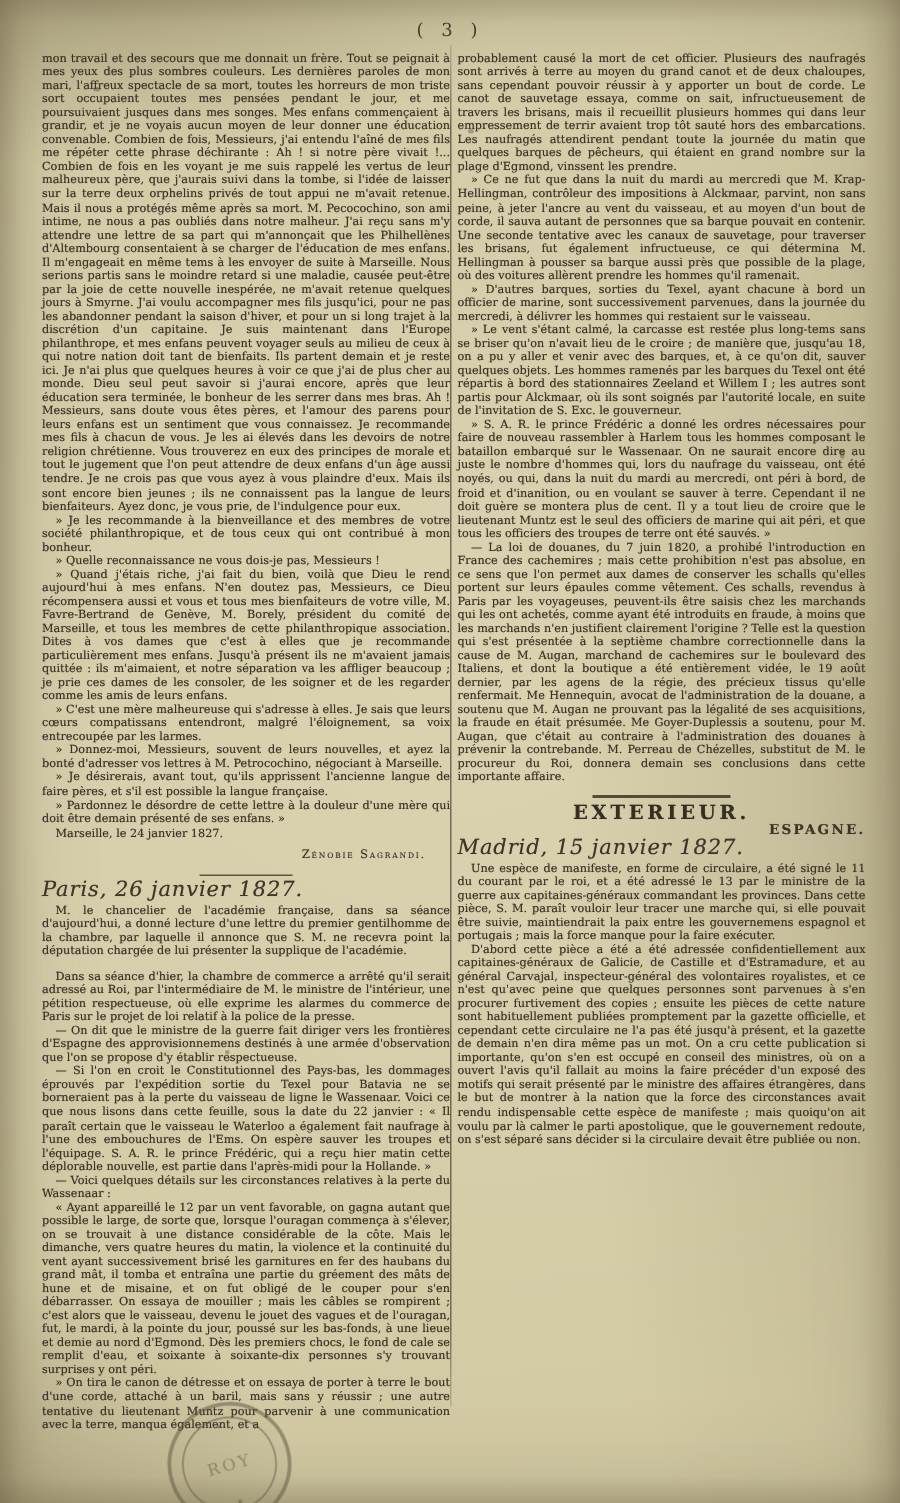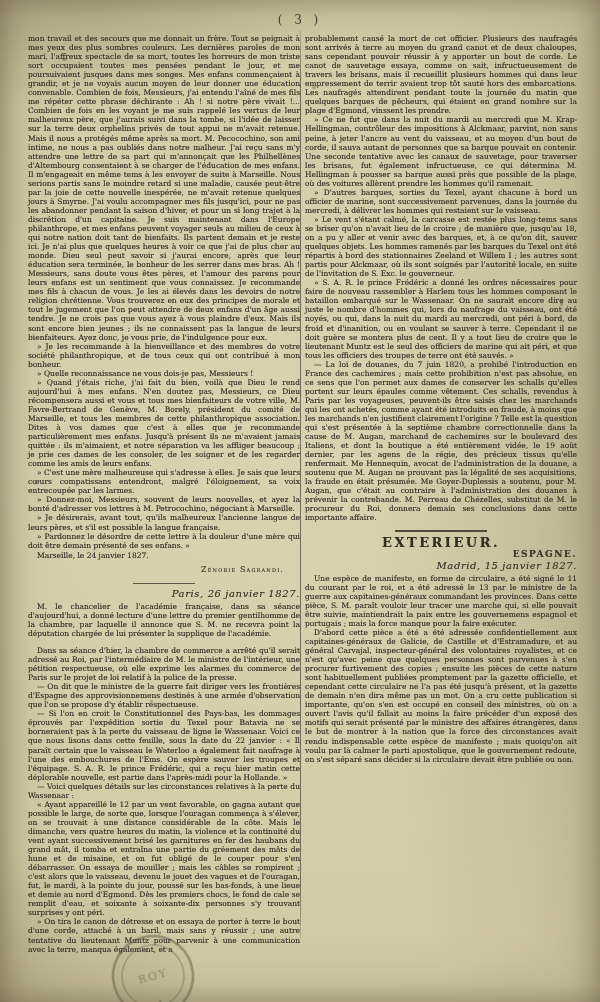--- a/index.html
+++ b/index.html
@@ -38,21 +38,21 @@
   .ind{text-indent:9px;}
   .gap{margin-top:8px;}
   .dateline{text-indent:9px;margin-top:1px;}
   .sig{
     text-align:right;padding-right:16px;margin-top:5px;
     font-variant:small-caps;letter-spacing:1.2px;font-size:7.8px;color:#433b2c;
   }
   .rule{width:62px;height:1px;background:rgba(50,43,30,.75);margin:9px auto 5px;}
   .rule-wide{width:92px;height:2px;background:rgba(50,43,30,.8);margin:7px auto 6px;}
   .h-city{
-    text-align:right;font-style:italic;font-size:10px;letter-spacing:.6px;
+    text-align:left;font-style:italic;font-size:14px;letter-spacing:.6px;
     margin:0 0 4px;color:#3d3628;text-indent:0;
   }
   .h-ext{
     text-align:center;font-weight:bold;font-size:13px;letter-spacing:2.5px;
     margin:2px 0 3px;color:#352f22;text-indent:0;
   }
   .h-country{
     text-align:right;font-weight:bold;font-size:9px;letter-spacing:1.5px;
     margin:0 0 2px;color:#3d3628;text-indent:0;
   }
@@ -75,21 +75,21 @@
 
   <div class="divider"></div>
 
   <div class="col col-left">
     <p>mon travail et des secours que me donnait un frère. Tout se peignait à mes yeux des plus sombres couleurs. Les dernières paroles de mon mari, l'affreux spectacle de sa mort, toutes les horreurs de mon triste sort occupaient toutes mes pensées pendant le jour, et me poursuivaient jusques dans mes songes. Mes enfans commençaient à grandir, et je ne voyais aucun moyen de leur donner une éducation convenable. Combien de fois, Messieurs, j'ai entendu l'aîné de mes fils me répéter cette phrase déchirante : Ah ! si notre père vivait !... Combien de fois en les voyant je me suis rappelé les vertus de leur malheureux père, que j'aurais suivi dans la tombe, si l'idée de laisser sur la terre deux orphelins privés de tout appui ne m'avait retenue. Mais il nous a protégés même après sa mort. M. Pecocochino, son ami intime, ne nous a pas oubliés dans notre malheur. J'ai reçu sans m'y attendre une lettre de sa part qui m'annonçait que les Philhellènes d'Altembourg consentaient à se charger de l'éducation de mes enfans. Il m'engageait en même tems à les envoyer de suite à Marseille. Nous serions partis sans le moindre retard si une maladie, causée peut-être par la joie de cette nouvelle inespérée, ne m'avait retenue quelques jours à Smyrne. J'ai voulu accompagner mes fils jusqu'ici, pour ne pas les abandonner pendant la saison d'hiver, et pour un si long trajet à la discrétion d'un capitaine. Je suis maintenant dans l'Europe philanthrope, et mes enfans peuvent voyager seuls au milieu de ceux à qui notre nation doit tant de bienfaits. Ils partent demain et je reste ici. Je n'ai plus que quelques heures à voir ce que j'ai de plus cher au monde. Dieu seul peut savoir si j'aurai encore, après que leur éducation sera terminée, le bonheur de les serrer dans mes bras. Ah ! Messieurs, sans doute vous êtes pères, et l'amour des parens pour leurs enfans est un sentiment que vous connaissez. Je recommande mes fils à chacun de vous. Je les ai élevés dans les devoirs de notre religion chrétienne. Vous trouverez en eux des principes de morale et tout le jugement que l'on peut attendre de deux enfans d'un âge aussi tendre. Je ne crois pas que vous ayez à vous plaindre d'eux. Mais ils sont encore bien jeunes ; ils ne connaissent pas la langue de leurs bienfaiteurs. Ayez donc, je vous prie, de l'indulgence pour eux.</p>
     <p class="ind">» Je les recommande à la bienveillance et des membres de votre société philanthropique, et de tous ceux qui ont contribué à mon bonheur.</p>
     <p class="ind">» Quelle reconnaissance ne vous dois-je pas, Messieurs !</p>
     <p class="ind">» Quand j'étais riche, j'ai fait du bien, voilà que Dieu le rend aujourd'hui à mes enfans. N'en doutez pas, Messieurs, ce Dieu récompensera aussi et vous et tous mes bienfaiteurs de votre ville, M. Favre-Bertrand de Genève, M. Borely, président du comité de Marseille, et tous les membres de cette philanthropique association. Dites à vos dames que c'est à elles que je recommande particulièrement mes enfans. Jusqu'à présent ils ne m'avaient jamais quittée : ils m'aimaient, et notre séparation va les affliger beaucoup ; je prie ces dames de les consoler, de les soigner et de les regarder comme les amis de leurs enfans.</p>
     <p class="ind">» C'est une mère malheureuse qui s'adresse à elles. Je sais que leurs cœurs compatissans entendront, malgré l'éloignement, sa voix entrecoupée par les larmes.</p>
     <p class="ind">» Donnez-moi, Messieurs, souvent de leurs nouvelles, et ayez la bonté d'adresser vos lettres à M. Petrocochino, négociant à Marseille.</p>
-    <p class="ind">» Je désirerais, avant tout, qu'ils malheureux l'ancienne langue de leurs pères, et s'il est possible la langue française.</p>
+    <p class="ind">» Je désirerais, avant tout, qu'ils apprissent l'ancienne langue de faire pères, et s'il est possible la langue française.</p>
     <p class="ind">» Pardonnez le désordre de cette lettre à la douleur d'une mère qui doit être demain présenté de ses enfans. »</p>
     <p class="dateline">Marseille, le 24 janvier 1827.</p>
     <p class="sig">Zénobie Sagrandi.</p>
     <div class="rule"></div>
     <p class="h-city">Paris, 26 janvier 1827.</p>
     <p class="ind">M. le chancelier de l'académie française, dans sa séance d'aujourd'hui, a donné lecture d'une lettre du premier gentilhomme de la chambre, par laquelle il annonce que S. M. ne recevra point la députation chargée de lui présenter la supplique de l'académie.</p>
     <p class="ind gap">Dans sa séance d'hier, la chambre de commerce a arrêté qu'il serait adressé au Roi, par l'intermédiaire de M. le ministre de l'intérieur, une pétition respectueuse, où elle exprime les alarmes du commerce de Paris sur le projet de loi relatif à la police de la presse.</p>
     <p class="ind">— On dit que le ministre de la guerre fait diriger vers les frontières d'Espagne des approvisionnemens destinés à une armée d'observation que l'on se propose d'y établir respectueuse.</p>
     <p class="ind">— Si l'on en croit le Constitutionnel des Pays-bas, les dommages éprouvés par l'expédition sortie du Texel pour Batavia ne se borneraient pas à la perte du vaisseau de ligne le Wassenaar. Voici ce que nous lisons dans cette feuille, sous la date du 22 janvier : « Il paraît certain que le vaisseau le Waterloo a également fait naufrage à l'une des embouchures de l'Ems. On espère sauver les troupes et l'équipage. S. A. R. le prince Frédéric, qui a reçu hier matin cette déplorable nouvelle, est partie dans l'après-midi pour la Hollande. »</p>
     <p class="ind">— Voici quelques détails sur les circonstances relatives à la perte du Wassenaar :</p>

